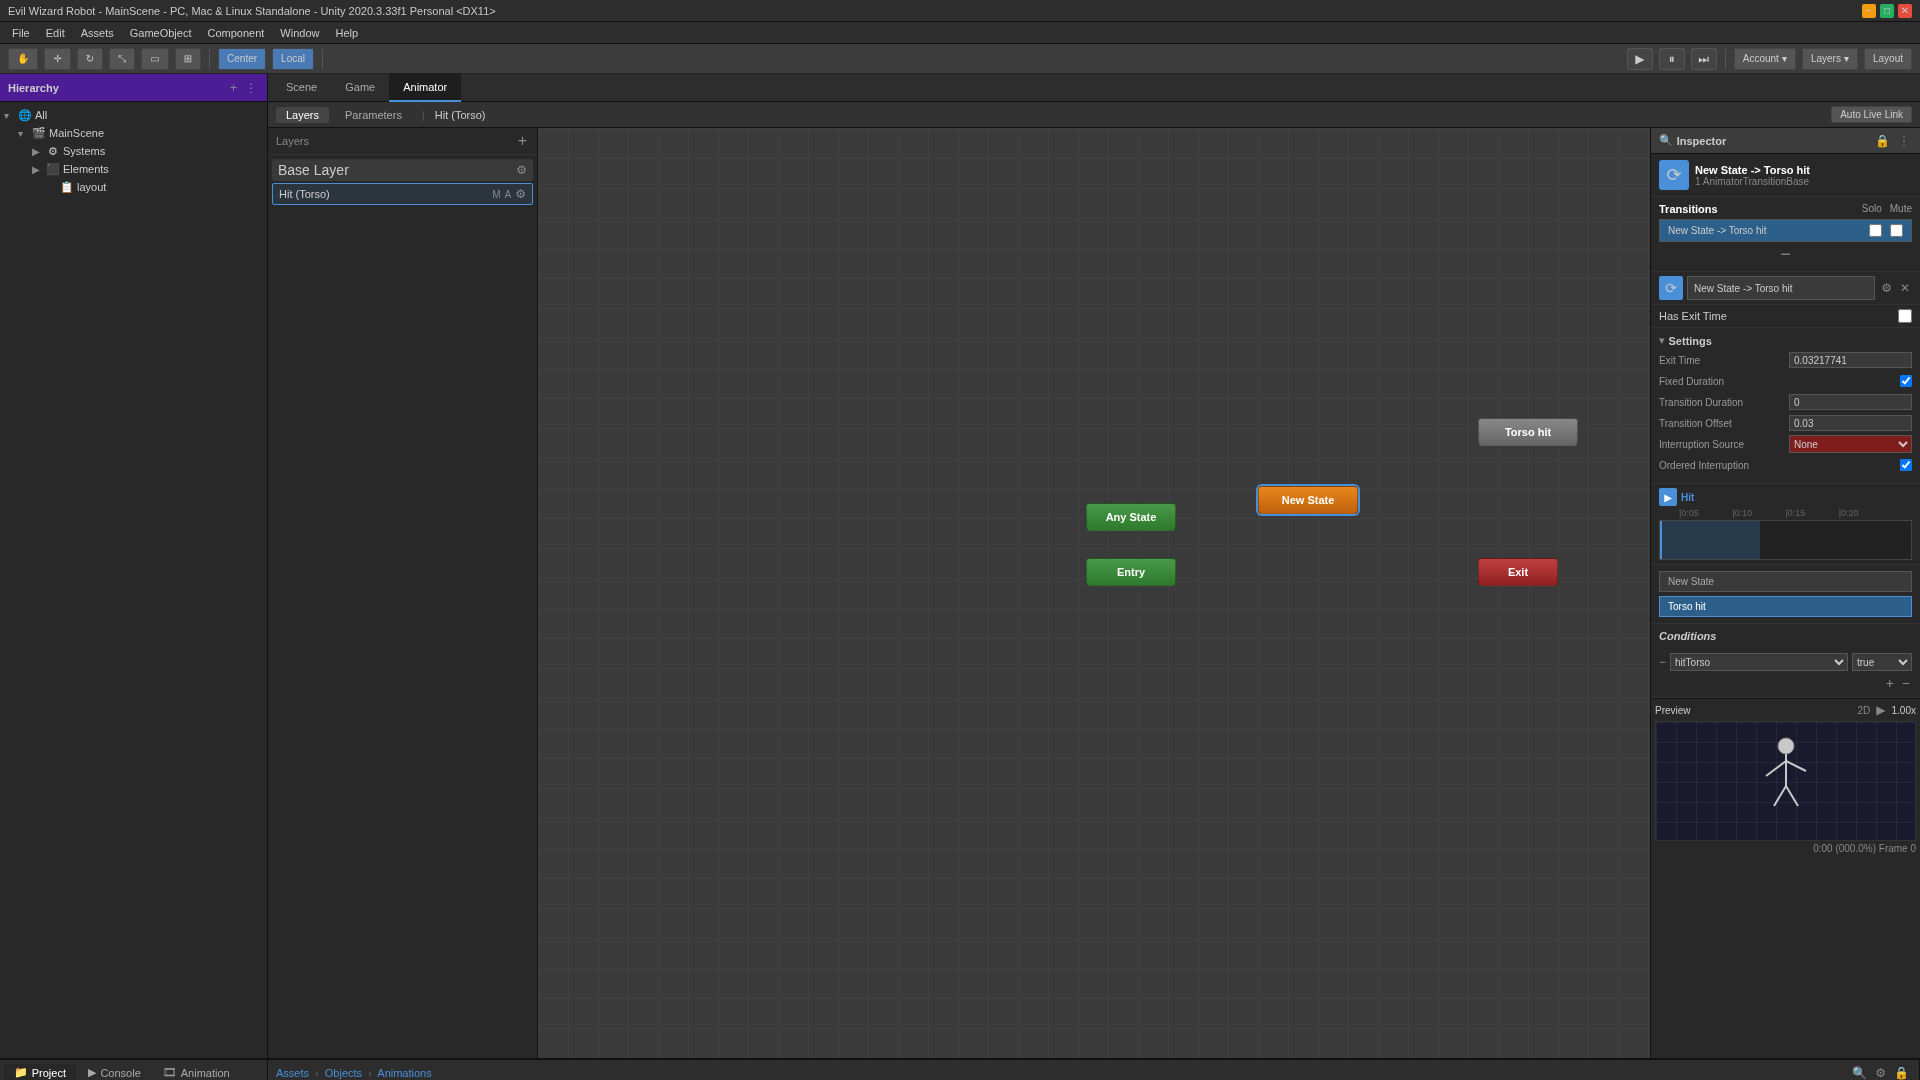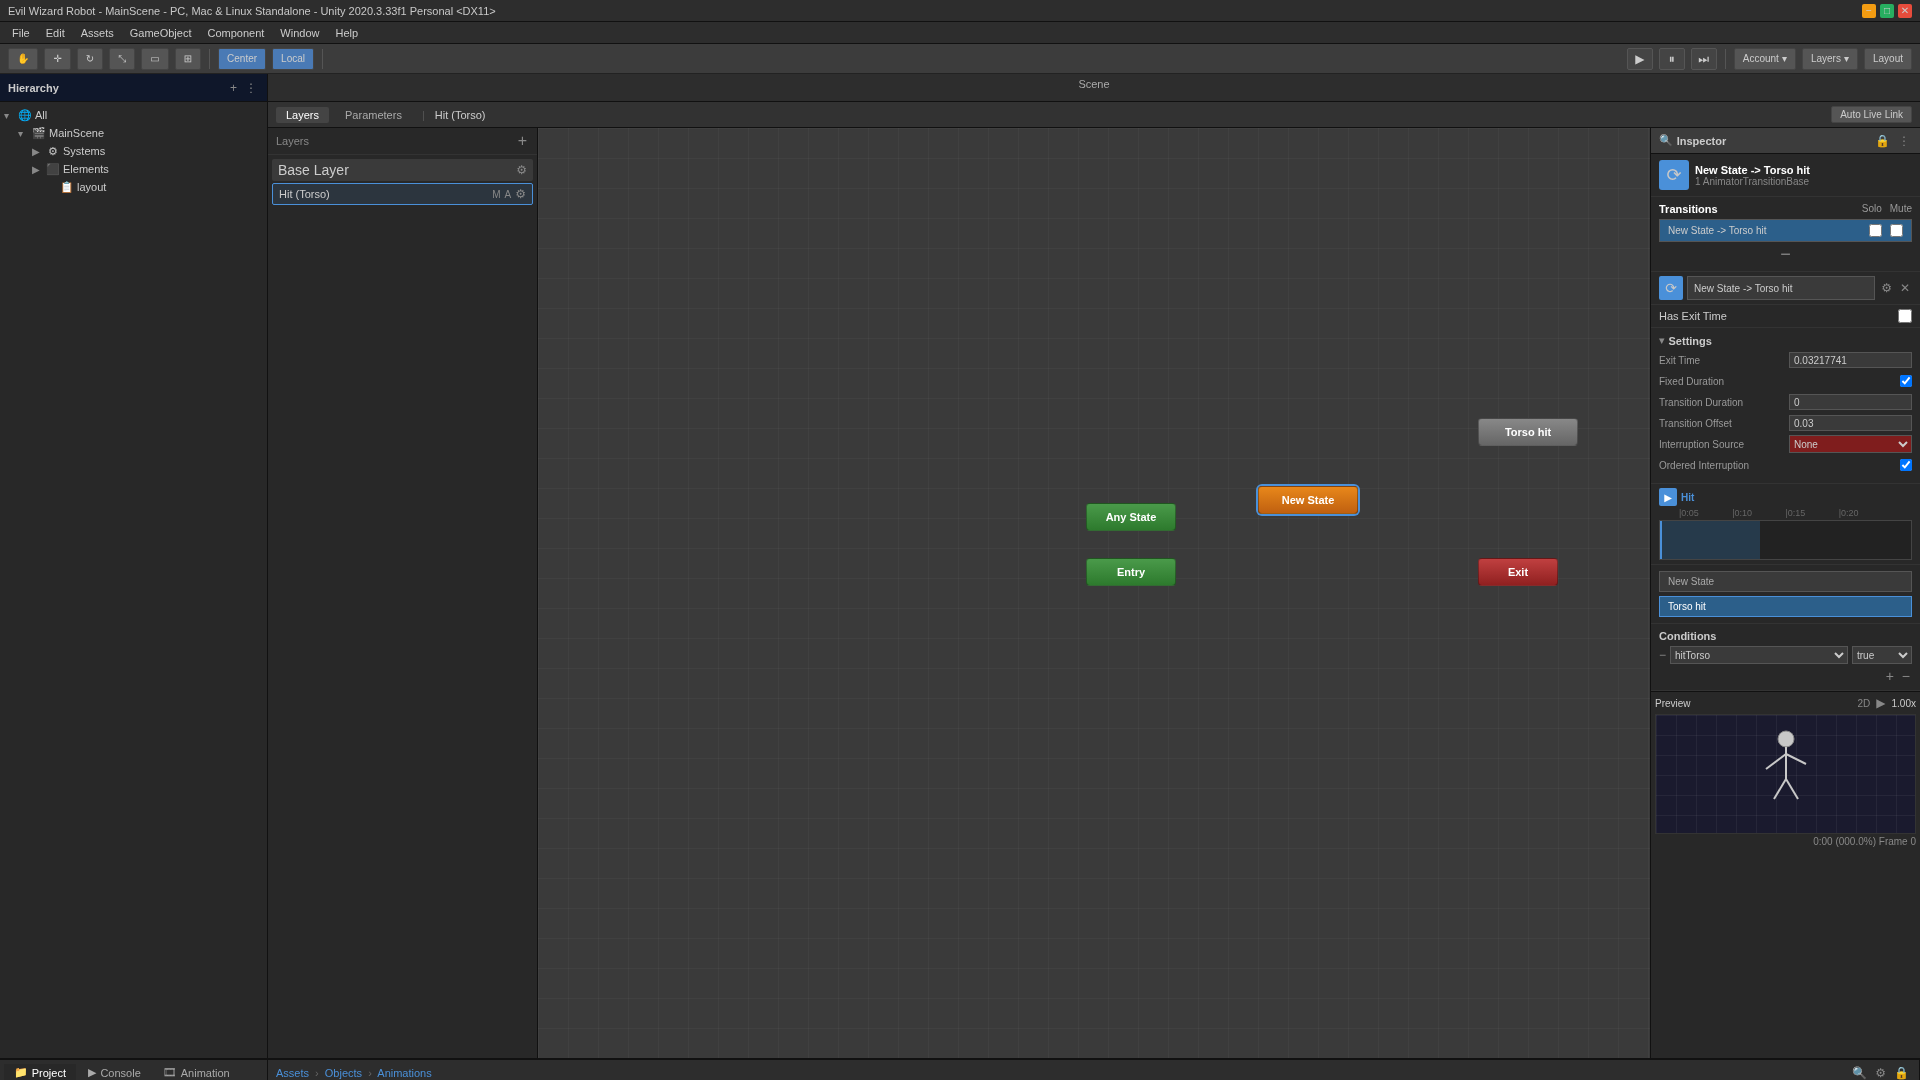--- a/index.html
+++ b/index.html
@@ -23,35 +23,35 @@
     .toolbar-btn.active { background: #4a7ab5; }
     .toolbar-sep { width: 1px; height: 20px; background: #555; margin: 0 2px; }
     .toolbar-right { margin-left: auto; display: flex; align-items: center; gap: 6px; }
     .toolbar-play { background: #444; border: 1px solid #555; color: #ccc; width: 26px; height: 22px; display: flex; align-items: center; justify-content: center; cursor: pointer; border-radius: 2px; font-size: 12px; }
 
     
     #main { display: flex; height: calc(1080px - 22px - 22px - 30px - 22px); }
 
     
     #hierarchy { width: 268px; background: #282828; border-right: 1px solid #111; display: flex; flex-direction: column; }
-    .panel-header { background: #0f172a; height: 28px; display: flex; align-items: center; padding: 0 8px; border-bottom: 1px solid #111; font-size: 11px; font-weight: bold; color: #ccc; gap: 7px; }
+    .panel-header { background: #4c1d95; height: 28px; display: flex; align-items: center; padding: 0 8px; border-bottom: 1px solid #111; font-size: 11px; font-weight: bold; color: #ccc; gap: 7px; }
     .panel-content { flex: 1; overflow-y: auto; padding: 4px 0; }
     .tree-item { display: flex; align-items: center; padding: 1px 4px; cursor: pointer; height: 18px; }
     .tree-arrow { width: 14px; color: #888; font-size: 10px; }
     .tree-icon { width: 14px; height: 14px; margin-right: 3px; display: inline-flex; align-items: center; justify-content: center; }
     .tree-label { font-size: 11px; color: #ccc; }
     .indent1 { padding-left: 18px; }
     .indent2 { padding-left: 32px; }
     .indent3 { padding-left: 46px; }
 
     
     #center { flex: 1; display: flex; flex-direction: column; }
 
     
-    #tabs { background: #2d2d2d; height: 28px; display: flex; align-items: center; border-bottom: 1px solid #111; padding: 0 4px; flex-direction: column; }
+    #tabs { background: #2d2d2d; height: 28px; display: flex; align-items: center; border-bottom: 1px solid #111; padding: 0 4px; }
     .tab { padding: 4px 14px; font-size: 11px; cursor: pointer; color: #aaa; border-bottom: 2px solid transparent; height: 28px; display: flex; align-items: center; }
     .tab.active { color: #fff; background: #1e1e1e; border-bottom: 2px solid #4a90d9; }
 
     
     #animator-toolbar { background: #323232; height: 26px; display: flex; align-items: center; padding: 0 8px; gap: 6px; border-bottom: 1px solid #111; }
     .anim-tab { padding: 2px 10px; font-size: 11px; color: #aaa; cursor: pointer; }
     .anim-tab.active { color: #fff; background: #444; border-radius: 2px; }
     #animator-breadcrumb { color: #ccc; font-size: 11px; }
     .anim-right { margin-left: auto; display: flex; align-items: center; gap: 6px; }
     .anim-btn { background: #555; border: 1px solid #444; color: #ccc; padding: 2px 8px; font-size: 10px; cursor: pointer; border-radius: 2px; }
@@ -92,21 +92,21 @@
     .inspector-section { padding: 6px 8px; border-bottom: 1px solid #333; }
     .inspector-row { display: flex; align-items: center; justify-content: space-between; margin-bottom: 3px; height: 18px; }
     .inspector-label { font-size: 10px; color: #999; flex: 0 0 130px; }
     .inspector-input { background: #3a3a3a; border: 1px solid #555; color: #ccc; font-size: 10px; padding: 1px 4px; height: 16px; width: 100%; }
     .inspector-checkbox { width: 12px; height: 12px; }
     .inspector-select { background: #7f1d1d; border: 1px solid #555; color: #ccc; font-size: 10px; height: 18px; width: 100%; }
     .inspector-transition { background: #3a3a3a; border: 1px solid #555; padding: 4px 8px; margin-bottom: 2px; font-size: 10px; color: #ccc; display: flex; align-items: center; justify-content: space-between; cursor: pointer; }
     .inspector-transition.selected { background: #2c5f8a; }
     .transitions-header { display: flex; justify-content: space-between; margin-bottom: 4px; }
     .trans-col { font-size: 10px; color: #999; }
-    .conditions-header { display: flex; align-items: center; justify-content: space-between; margin-bottom: 4px; }
+    .conditions-header { display: flex; align-items: center; justify-content: space-between; margin-bottom: 11px; font-style: italic; }
     .cond-row { display: flex; align-items: center; gap: 4px; margin-bottom: 2px; }
     .cond-select { background: #3a3a3a; border: 1px solid #555; color: #ccc; font-size: 10px; height: 18px; flex: 1; }
 
     
     #preview { background: #282828; border-top: 1px solid #111; padding: 4px; }
     #preview-header { font-size: 10px; color: #ccc; margin-bottom: 4px; display: flex; align-items: center; justify-content: space-between; }
     #preview-canvas { background: #1a1a2e; width: 100%; height: 120px; position: relative; border: 1px solid #333; display: flex; align-items: center; justify-content: center; overflow: hidden; }
     .preview-grid { position: absolute; inset: 0; background-image: linear-gradient(rgba(255,255,255,0.05) 1px, transparent 1px), linear-gradient(90deg, rgba(255,255,255,0.05) 1px, transparent 1px); background-size: 20px 20px; }
     .preview-timecode { font-size: 10px; color: #888; text-align: right; margin-top: 2px; }
 

